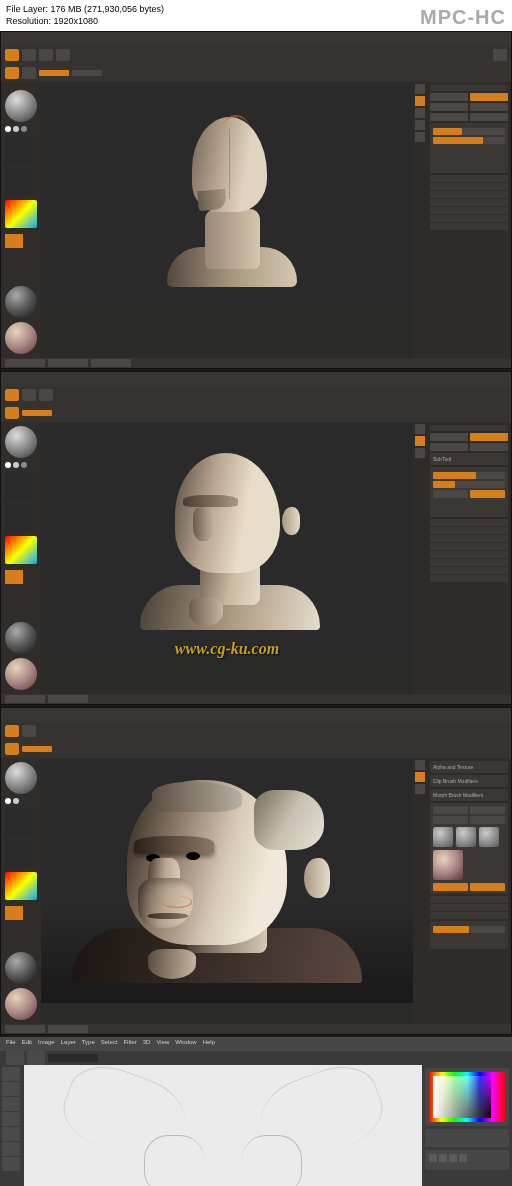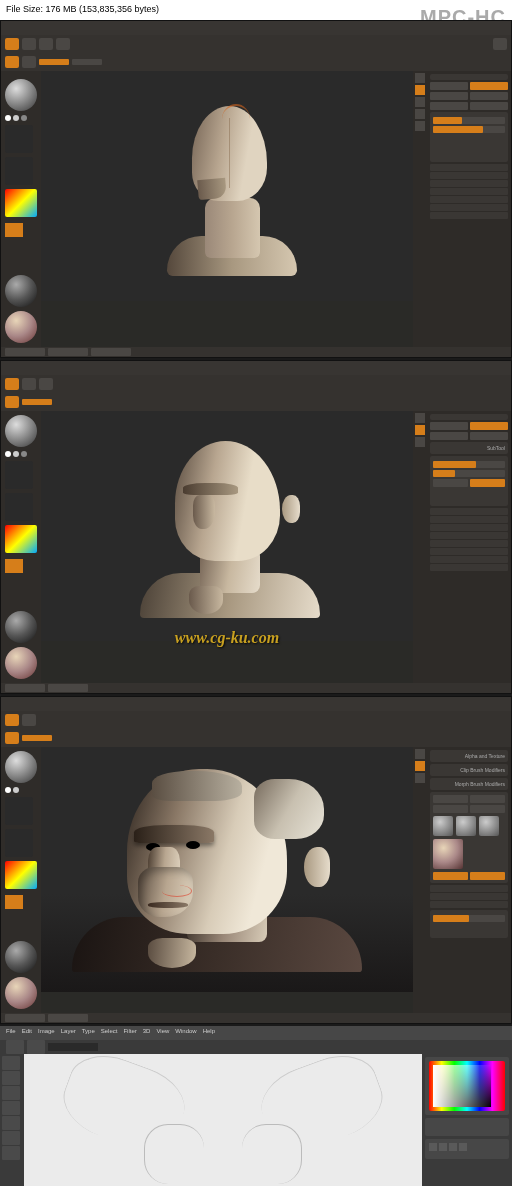--- a/index.html
+++ b/index.html
@@ -1,19 +1,19 @@
 <!DOCTYPE html>
 <html><head>
 <meta charset="utf-8">
 <style>
 * { margin: 0; padding: 0; box-sizing: border-box; font-family: Arial, sans-serif; }
 body { background: #1a1a1a; width: 512px; }
 .info-bar { background: #fff; padding: 4px 6px; font-size: 9px; color: #000; line-height: 1.3; position: relative; }
 .mpc-logo { position: absolute; right: 6px; top: 4px; font-size: 20px; font-weight: bold; color: #aaa; letter-spacing: 1px; }
-.panel { background: #2a2a27; border: 1px solid #111; position: relative; text-align: right; }
+.panel { background: #2a2a27; border: 1px solid #111; position: relative; }
 .top-menu { height: 14px; background: #383532; display: flex; gap: 4px; padding: 2px 6px; font-size: 6px; color: #888; }
 .toolbar { height: 18px; background: #35322f; display: flex; align-items: center; gap: 3px; padding: 2px 4px; }
 .tb-btn { width: 14px; height: 12px; background: #4a4744; border-radius: 2px; }
 .tb-btn.orange { background: #d67e1a; }
 .tb-text { font-size: 5px; color: #999; }
 .main-row { display: flex; }
 .left-col { width: 40px; background: #2f2c29; display: flex; flex-direction: column; gap: 4px; padding: 4px; }
 .sphere { width: 32px; height: 32px; border-radius: 50%; background: radial-gradient(circle at 35% 30%, #ddd, #888, #333); }
 .sphere.dark { background: radial-gradient(circle at 35% 30%, #aaa, #555, #111); }
 .sphere.tan { background: radial-gradient(circle at 35% 30%, #e8d5b8, #a88, #633); }
@@ -80,21 +80,22 @@
 .wrinkle { position: absolute; border: 1px solid #ccc; border-radius: 40%; border-right: none; border-bottom: none; }
 .ps-right { width: 90px; background: #3a3a3a; display: flex; flex-direction: column; gap: 3px; padding: 3px; }
 .ps-panel-box { background: #474747; border-radius: 2px; padding: 4px; font-size: 5px; color: #ccc; }
 .ps-hue { height: 50px; background: linear-gradient(90deg, #f00, #ff0, #0f0, #0ff, #00f, #f0f, #f00); border-radius: 2px; position: relative; }
 .ps-hue::before { content: ''; position: absolute; inset: 4px 14px 4px 4px; background: linear-gradient(to right, #fff, transparent), linear-gradient(to top, #000, transparent); }
 </style>
 </head>
 <body>
 
 <div class="info-bar">
-  <div><span>File Size:</span> <span>176 MB (153,835,356 bytes)</span></div>
+  <div><span>File Layer:</span> <span>176 MB (271,930,056 bytes)</span></div>
+  <div><span>Resolution:</span> <span>1920x1080</span></div>
   <div class="mpc-logo">MPC-HC</div>
 </div>
 
 <div class="panel">
   <div class="top-menu"></div>
   <div class="toolbar">
     <div class="tb-btn orange"></div>
     <div class="tb-btn"></div>
     <div class="tb-btn"></div>
     <div class="tb-btn"></div>

